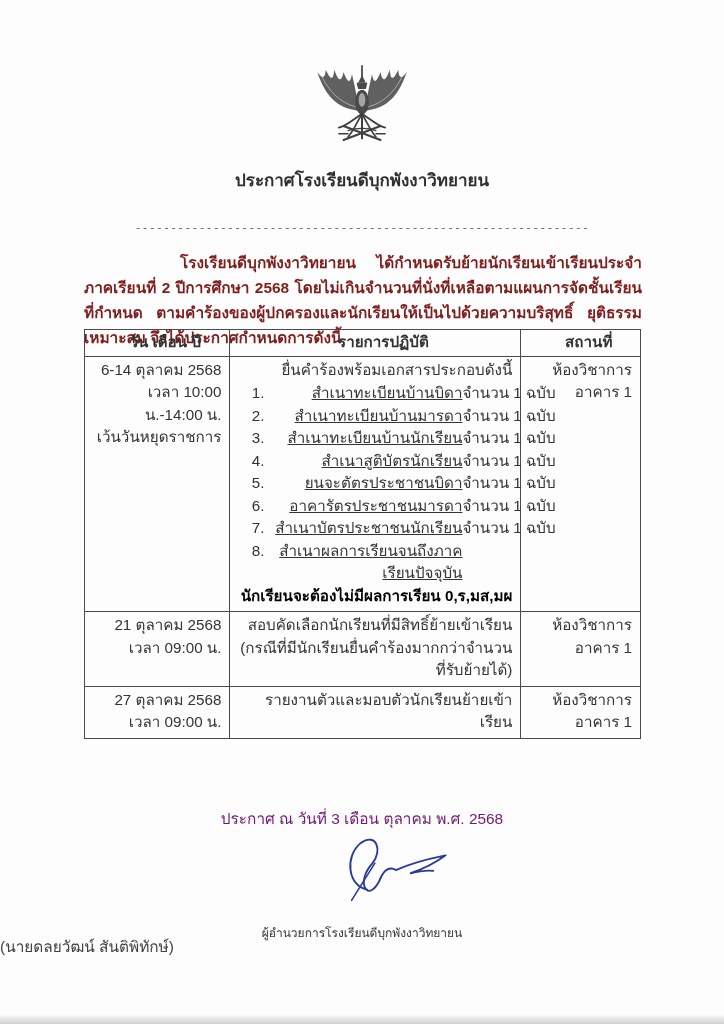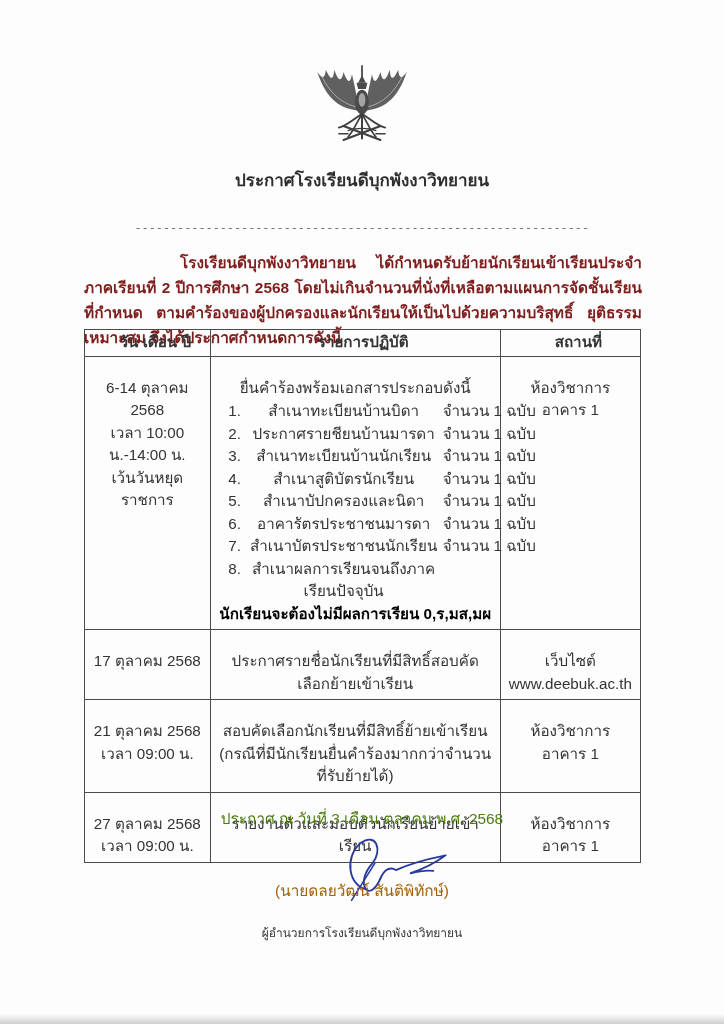--- a/index.html
+++ b/index.html
@@ -31,41 +31,41 @@
     position:absolute; top:250px; left:84px; width:558px;
     font-size:15.4px; line-height:25px; text-align:justify; text-indent:96px;
     color:#7f1d1d;
     font-weight:bold;
   }
   .schedule-table {
     position:absolute; top:329px; left:84px; width:557px;
     border-collapse:collapse; font-size:15.2px; color:#333;
   }
   .schedule-table td, .schedule-table th {
-    border:1px solid #4b4b4b; vertical-align:top; padding:20px 8px 4px 8px;
-    line-height:22.5px; font-weight:normal; text-align:center;
+    border:1px solid #4b4b4b; vertical-align:top; padding:2px 8px 4px 8px;
+    line-height:22.5px; font-weight:normal; text-align:right;
   }
   .schedule-table th { text-align:center; font-weight:bold; padding:1px 4px 2px 20px; }
   .col-date { width:146px; }
   .col-activity { width:291px; }
   .col-place { width:120px; }
   .doc-list { margin-top:1px; }
   .doc-item { display:flex; padding-left:6px; }
   .doc-no { width:20px; flex:0 0 auto; }
-  .doc-name { width:198px; flex:0 0 auto; }
+  .doc-name { width:198px; flex:0 0 auto;text-decoration:underline; }
   .doc-qty { flex:0 0 auto; }
   .doc-note { font-weight:bold; color:#000000; }
   .footer-date {
     position:absolute; top:806px; left:0; width:100%;
-    text-align:center; font-size:15.4px; color:#4d7c0f;
+    text-align:center; font-size:15.4px; color:#701a75;
   }
   .signature { position:absolute; top:832px; left:288px; width:180px; height:70px; }
   .sign-name {
-    position:absolute; top:878px; left:0; width:100%;
-    text-align:center; font-size:15.4px; color:#a16207; line-height:26px;
+    position:absolute; top:934px; left:0; width:100%;
+    text-align:left; font-size:15.4px; color:#404040; line-height:26px;
   }
   .sign-position {
     position:absolute; top:920px; left:0; width:100%;
     text-align:center; font-size:12px; color:#333; line-height:26px;
   }
 </style>
 </head>
 <body>
 
 <div class="page">
@@ -125,36 +125,36 @@
         <td>
           <div>ยื่นคำร้องพร้อมเอกสารประกอบดังนี้</div>
           <div class="doc-list">
             <div class="doc-item">
               <span class="doc-no">1.</span>
               <span class="doc-name">สำเนาทะเบียนบ้านบิดา</span>
               <span class="doc-qty">จำนวน 1 ฉบับ</span>
             </div>
             <div class="doc-item">
               <span class="doc-no">2.</span>
-              <span class="doc-name">ประกาศรายชียนบ้านมารดา</span>
+              <span class="doc-name">สำเนาทะเบียนบ้านมารดา</span>
               <span class="doc-qty">จำนวน 1 ฉบับ</span>
             </div>
             <div class="doc-item">
               <span class="doc-no">3.</span>
               <span class="doc-name">สำเนาทะเบียนบ้านนักเรียน</span>
               <span class="doc-qty">จำนวน 1 ฉบับ</span>
             </div>
             <div class="doc-item">
               <span class="doc-no">4.</span>
               <span class="doc-name">สำเนาสูติบัตรนักเรียน</span>
               <span class="doc-qty">จำนวน 1 ฉบับ</span>
             </div>
             <div class="doc-item">
               <span class="doc-no">5.</span>
-              <span class="doc-name">สำเนาบัปกครองและนิดา</span>
+              <span class="doc-name">ยนจะตัตรประชาชนบิดา</span>
               <span class="doc-qty">จำนวน 1 ฉบับ</span>
             </div>
             <div class="doc-item">
               <span class="doc-no">6.</span>
               <span class="doc-name">อาคารัตรประชาชนมารดา</span>
               <span class="doc-qty">จำนวน 1 ฉบับ</span>
             </div>
             <div class="doc-item">
               <span class="doc-no">7.</span>
               <span class="doc-name">สำเนาบัตรประชาชนนักเรียน</span>
@@ -166,32 +166,20 @@
               <span class="doc-qty"></span>
             </div>
           </div>
           <div class="doc-note">นักเรียนจะต้องไม่มีผลการเรียน 0,ร,มส,มผ</div>
         </td>
         <td>
           <div>ห้องวิชาการ อาคาร 1</div>
         </td>
       </tr>
 
-      <tr>
-        <td>
-          <div>17 ตุลาคม 2568</div>
-        </td>
-        <td>
-          <div>ประกาศรายชื่อนักเรียนที่มีสิทธิ์สอบคัดเลือกย้ายเข้าเรียน</div>
-        </td>
-        <td>
-          <div>เว็บไซต์</div>
-          <div>www.deebuk.ac.th</div>
-        </td>
-      </tr>
 
       <tr>
         <td>
           <div>21 ตุลาคม 2568</div>
           <div>เวลา 09:00 น.</div>
         </td>
         <td>
           <div>สอบคัดเลือกนักเรียนที่มีสิทธิ์ย้ายเข้าเรียน</div>
           <div>(กรณีที่มีนักเรียนยื่นคำร้องมากกว่าจำนวนที่รับย้ายได้)</div>
         </td>

